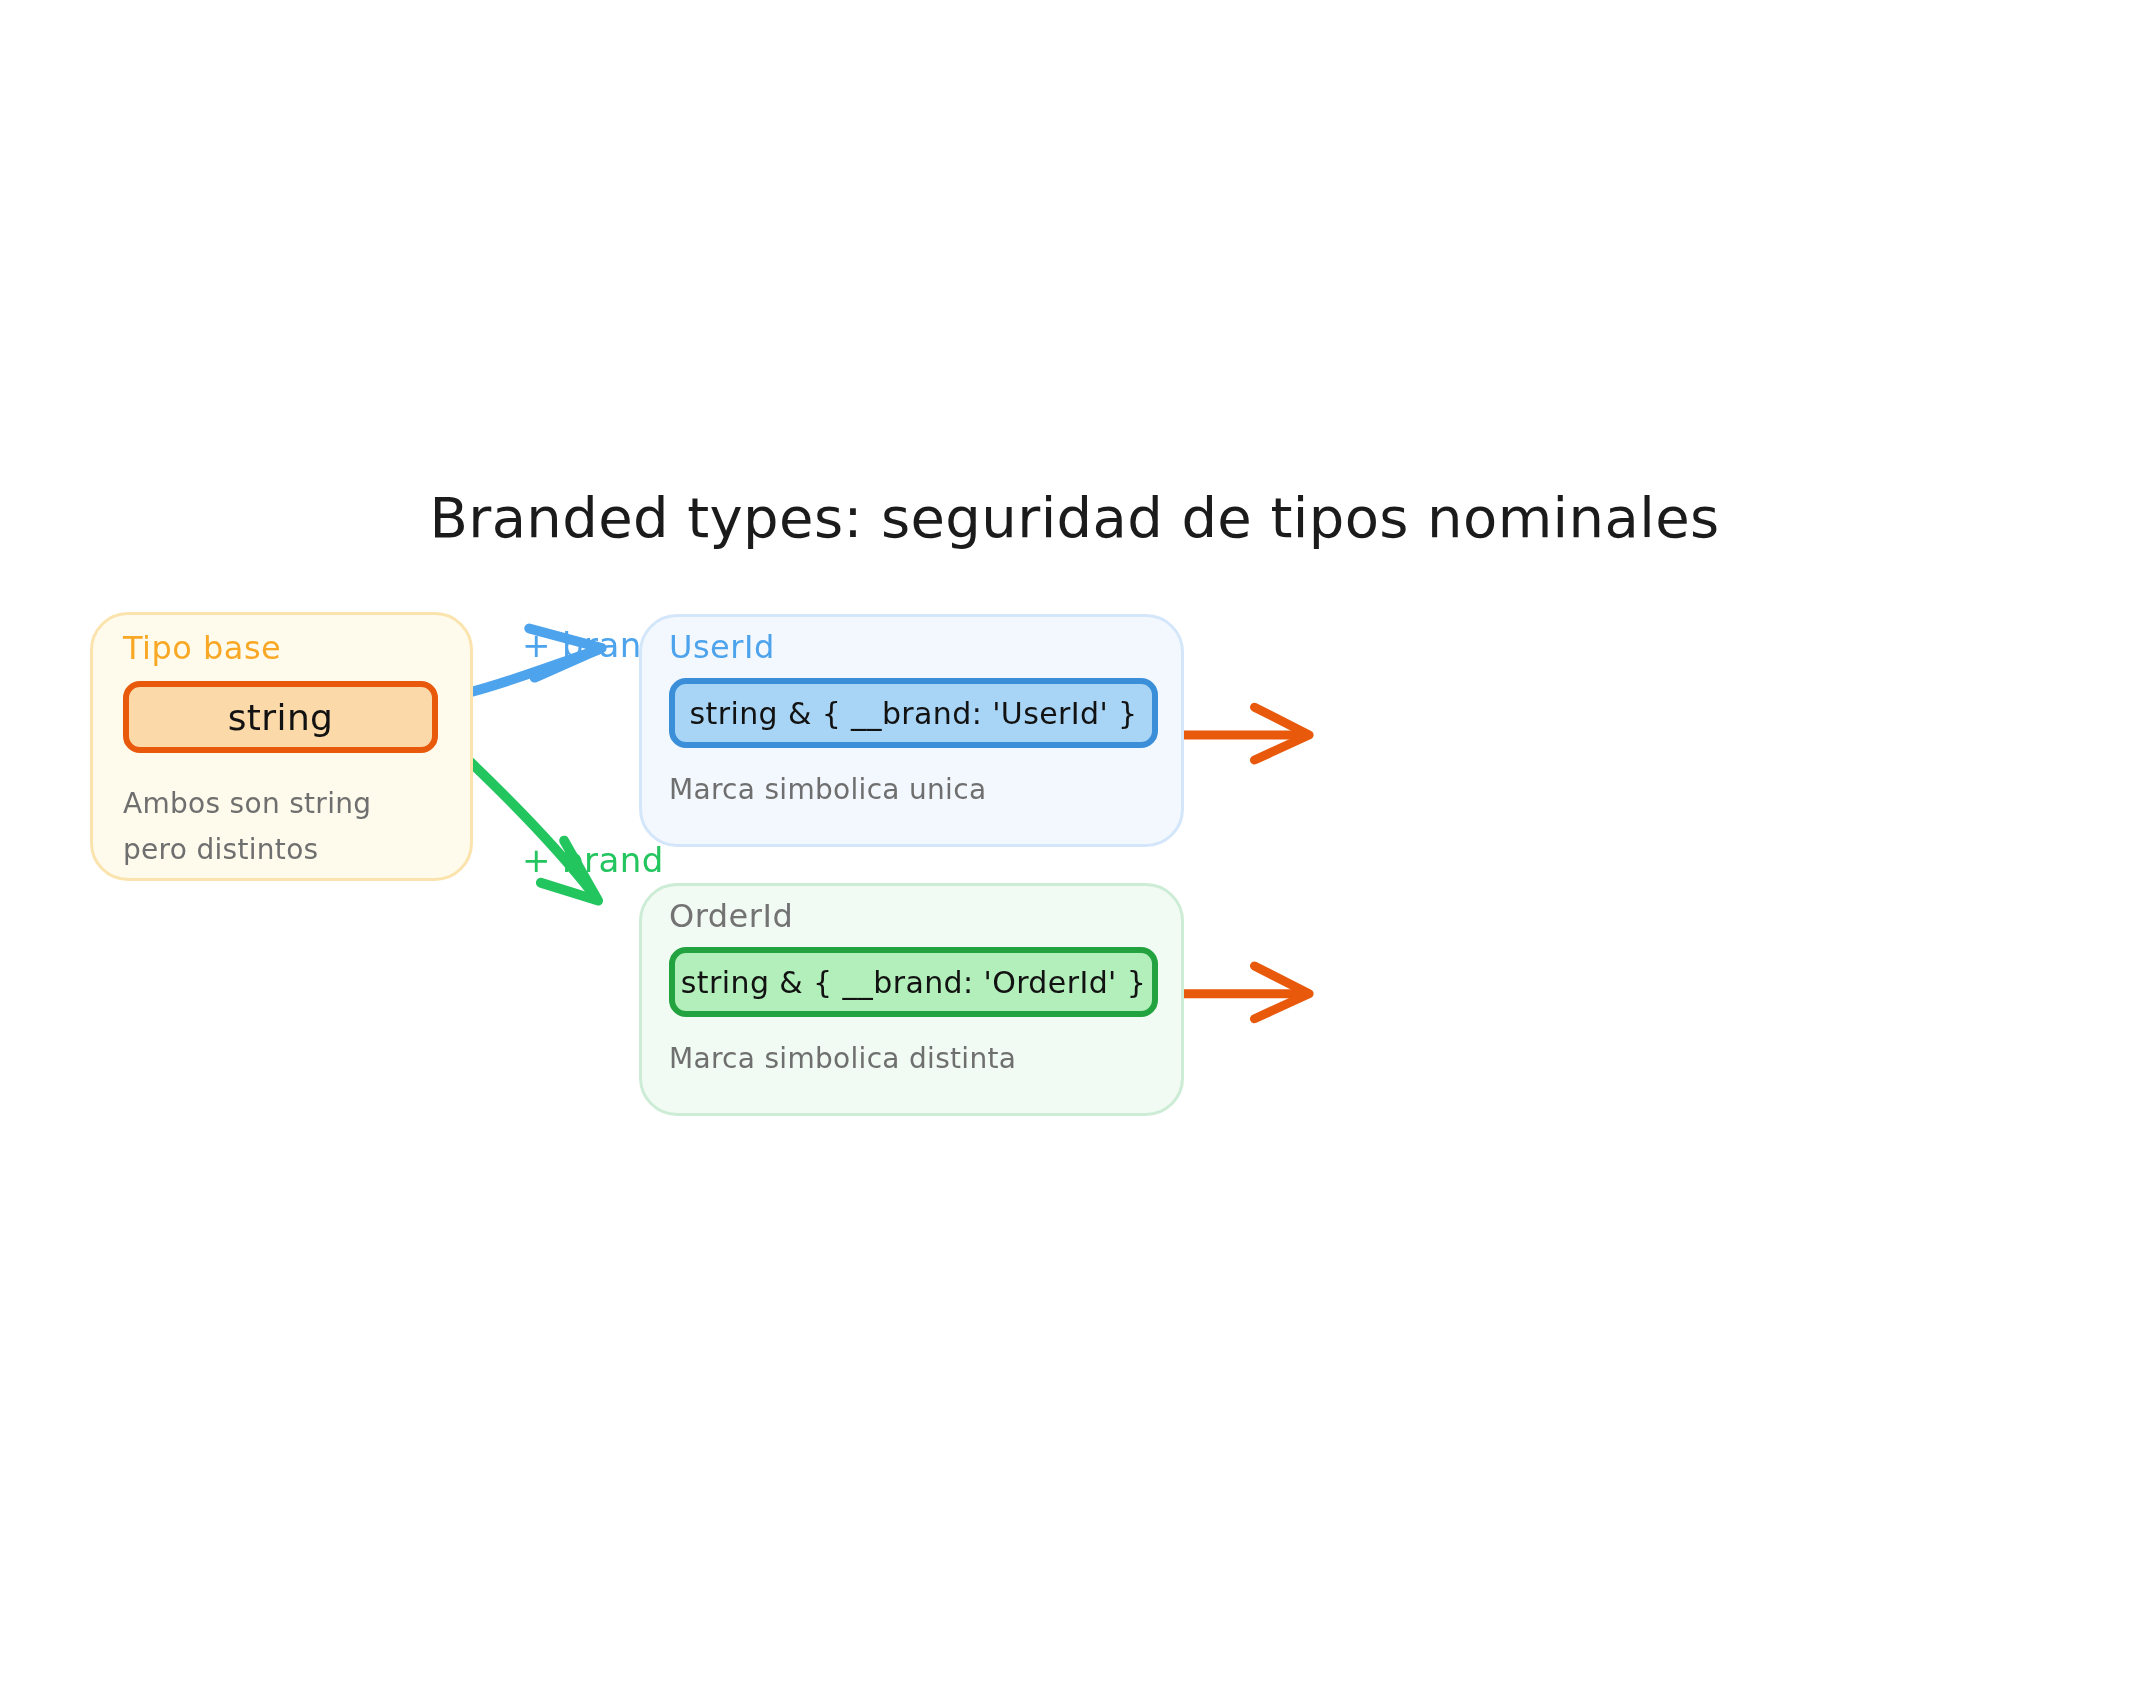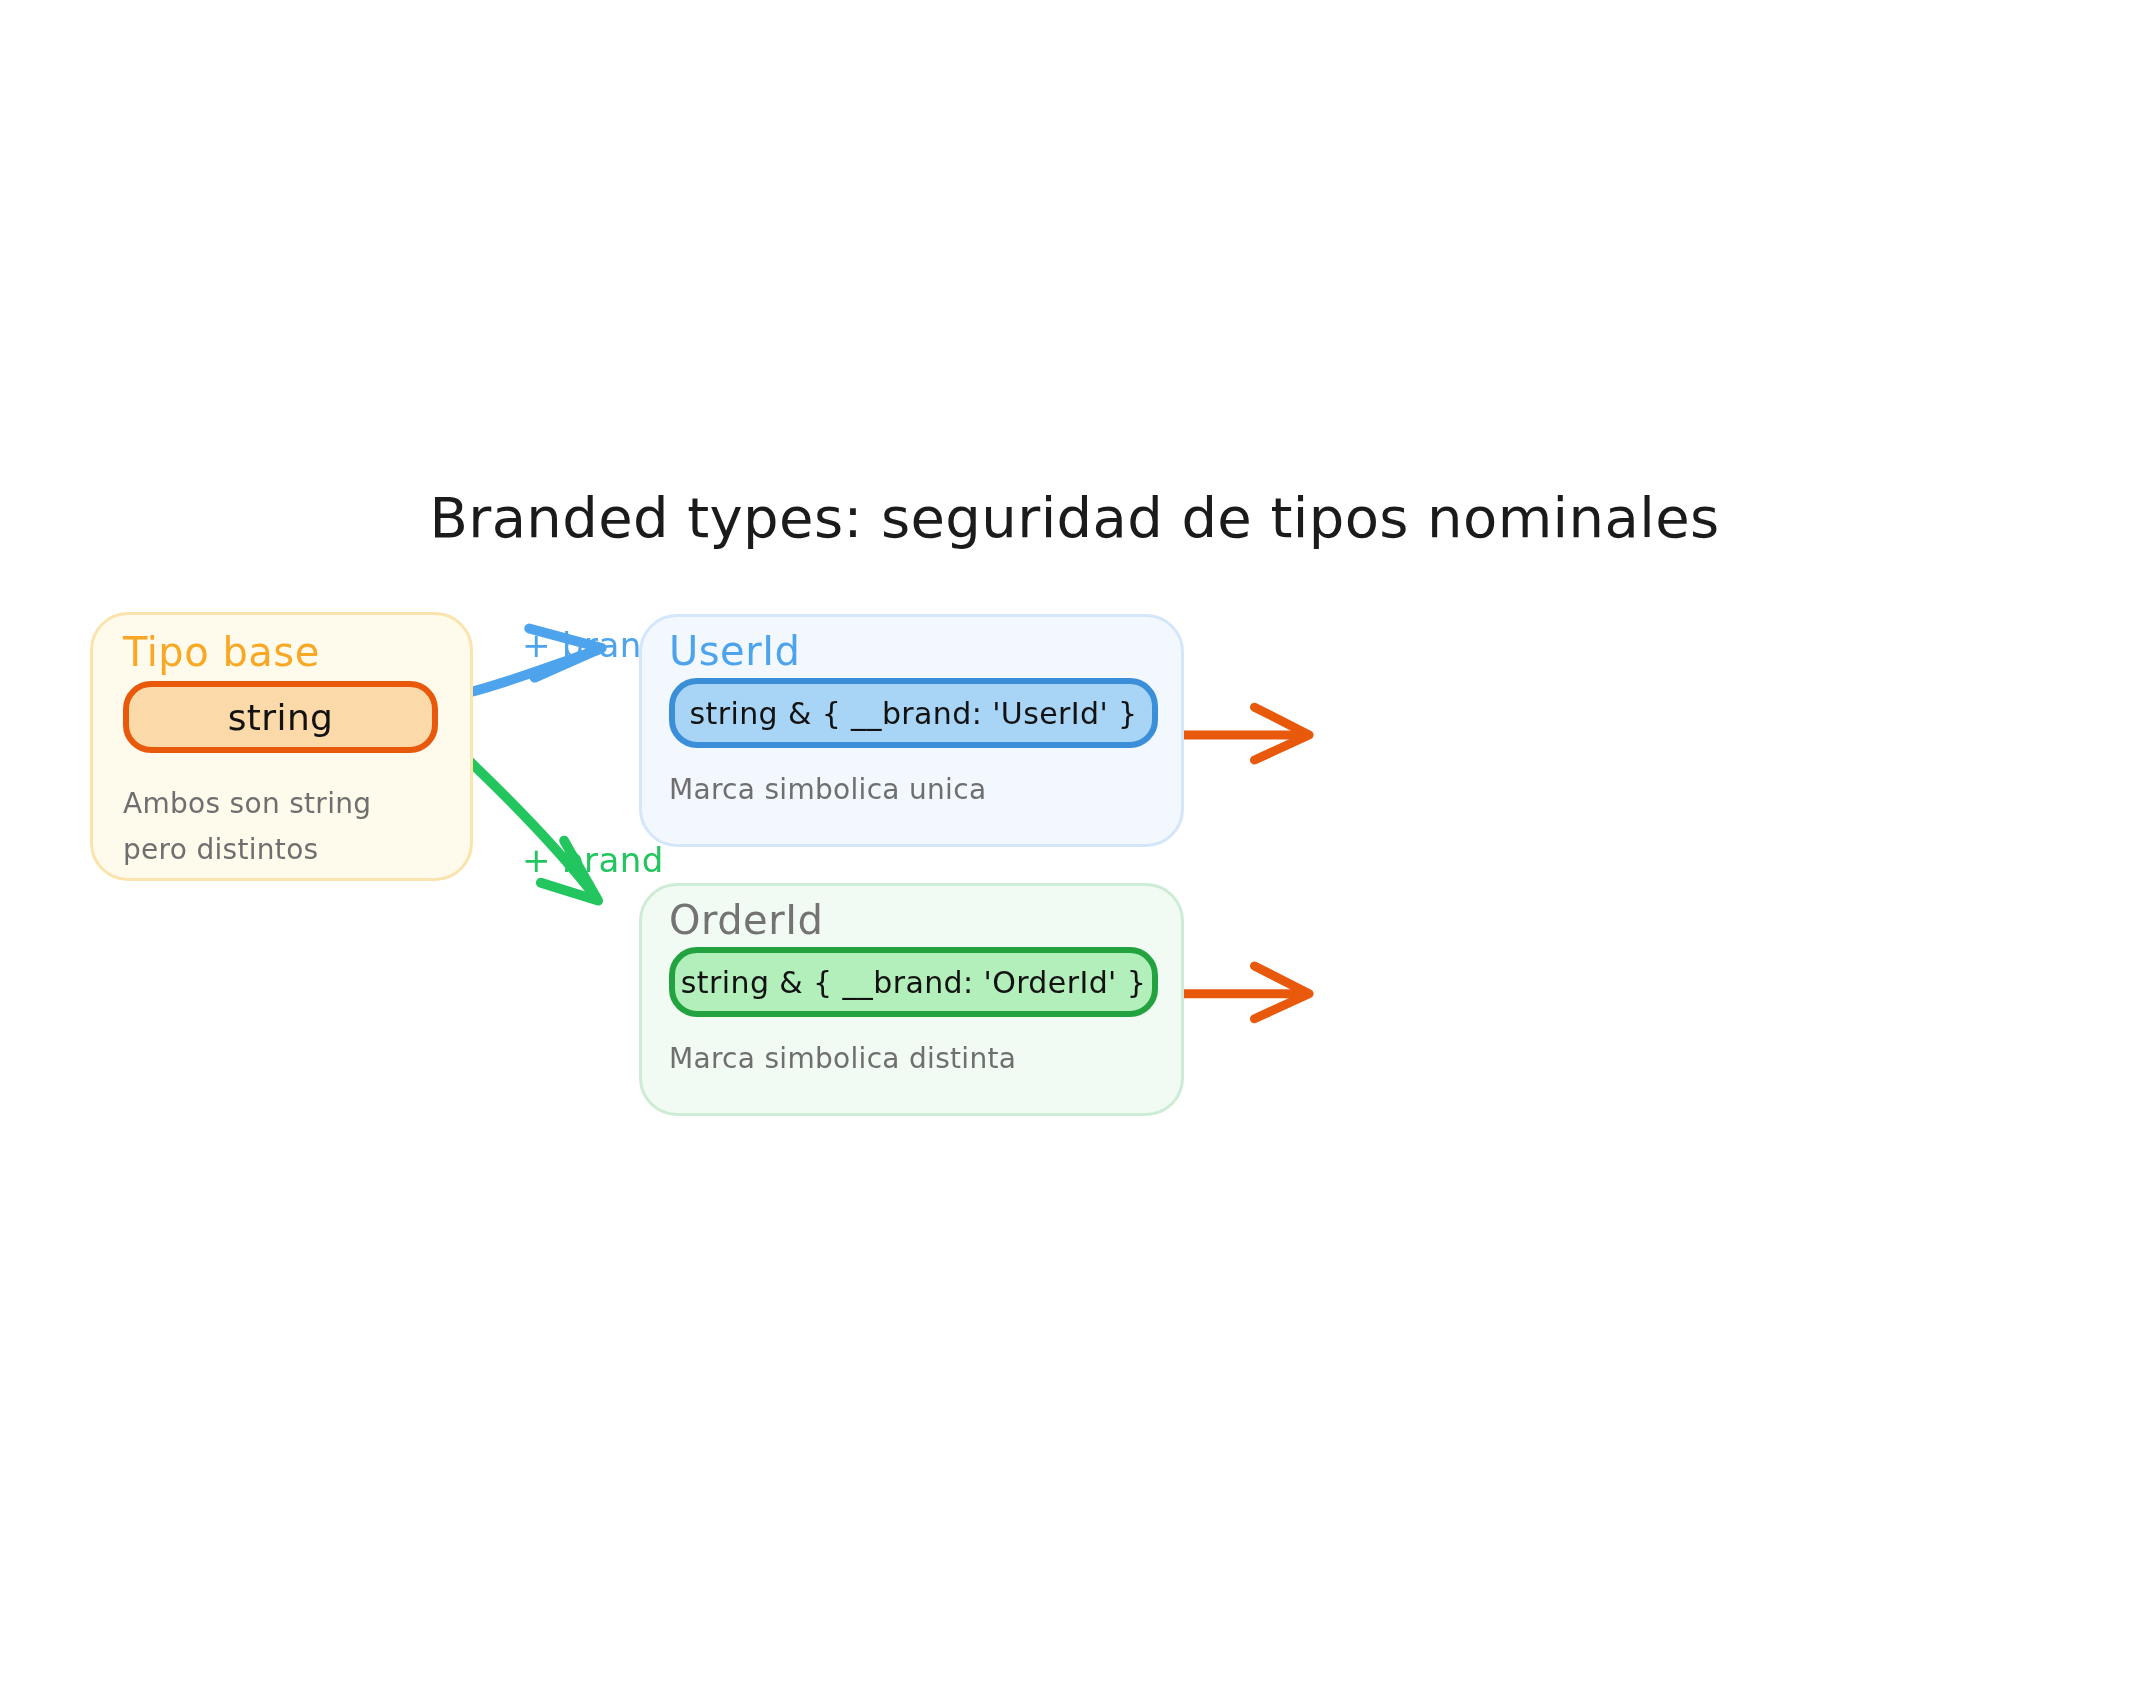--- a/index.html
+++ b/index.html
@@ -43,41 +43,41 @@
   
   .panel {
     position: absolute;
     box-sizing: border-box;
     border-width: 3.6px;
     border-style: solid;
     border-radius: 38px;
   }
   .panel-title {
     position: absolute;
-    font-size: 40px;
+    font-size: 32px;
     font-weight: 400;
     letter-spacing: 0.5px;
     white-space: nowrap;
   }
   .panel-note {
     position: absolute;
     font-size: 28px;
     line-height: 46px;
     color: #6f6f6f;
     white-space: pre-line;
     letter-spacing: 0.3px;
   }
 
   
   .chip {
     position: absolute;
     box-sizing: border-box;
     border-width: 6.3px;
     border-style: solid;
-    border-radius: 28px;
+    border-radius: 17px;
     display: flex;
     align-items: center;
     justify-content: center;
     text-align: center;
     color: #121212;
     font-size: 30px;
     letter-spacing: 0.4px;
     white-space: nowrap;
   }
   .chip.big { font-size: 36px; }

